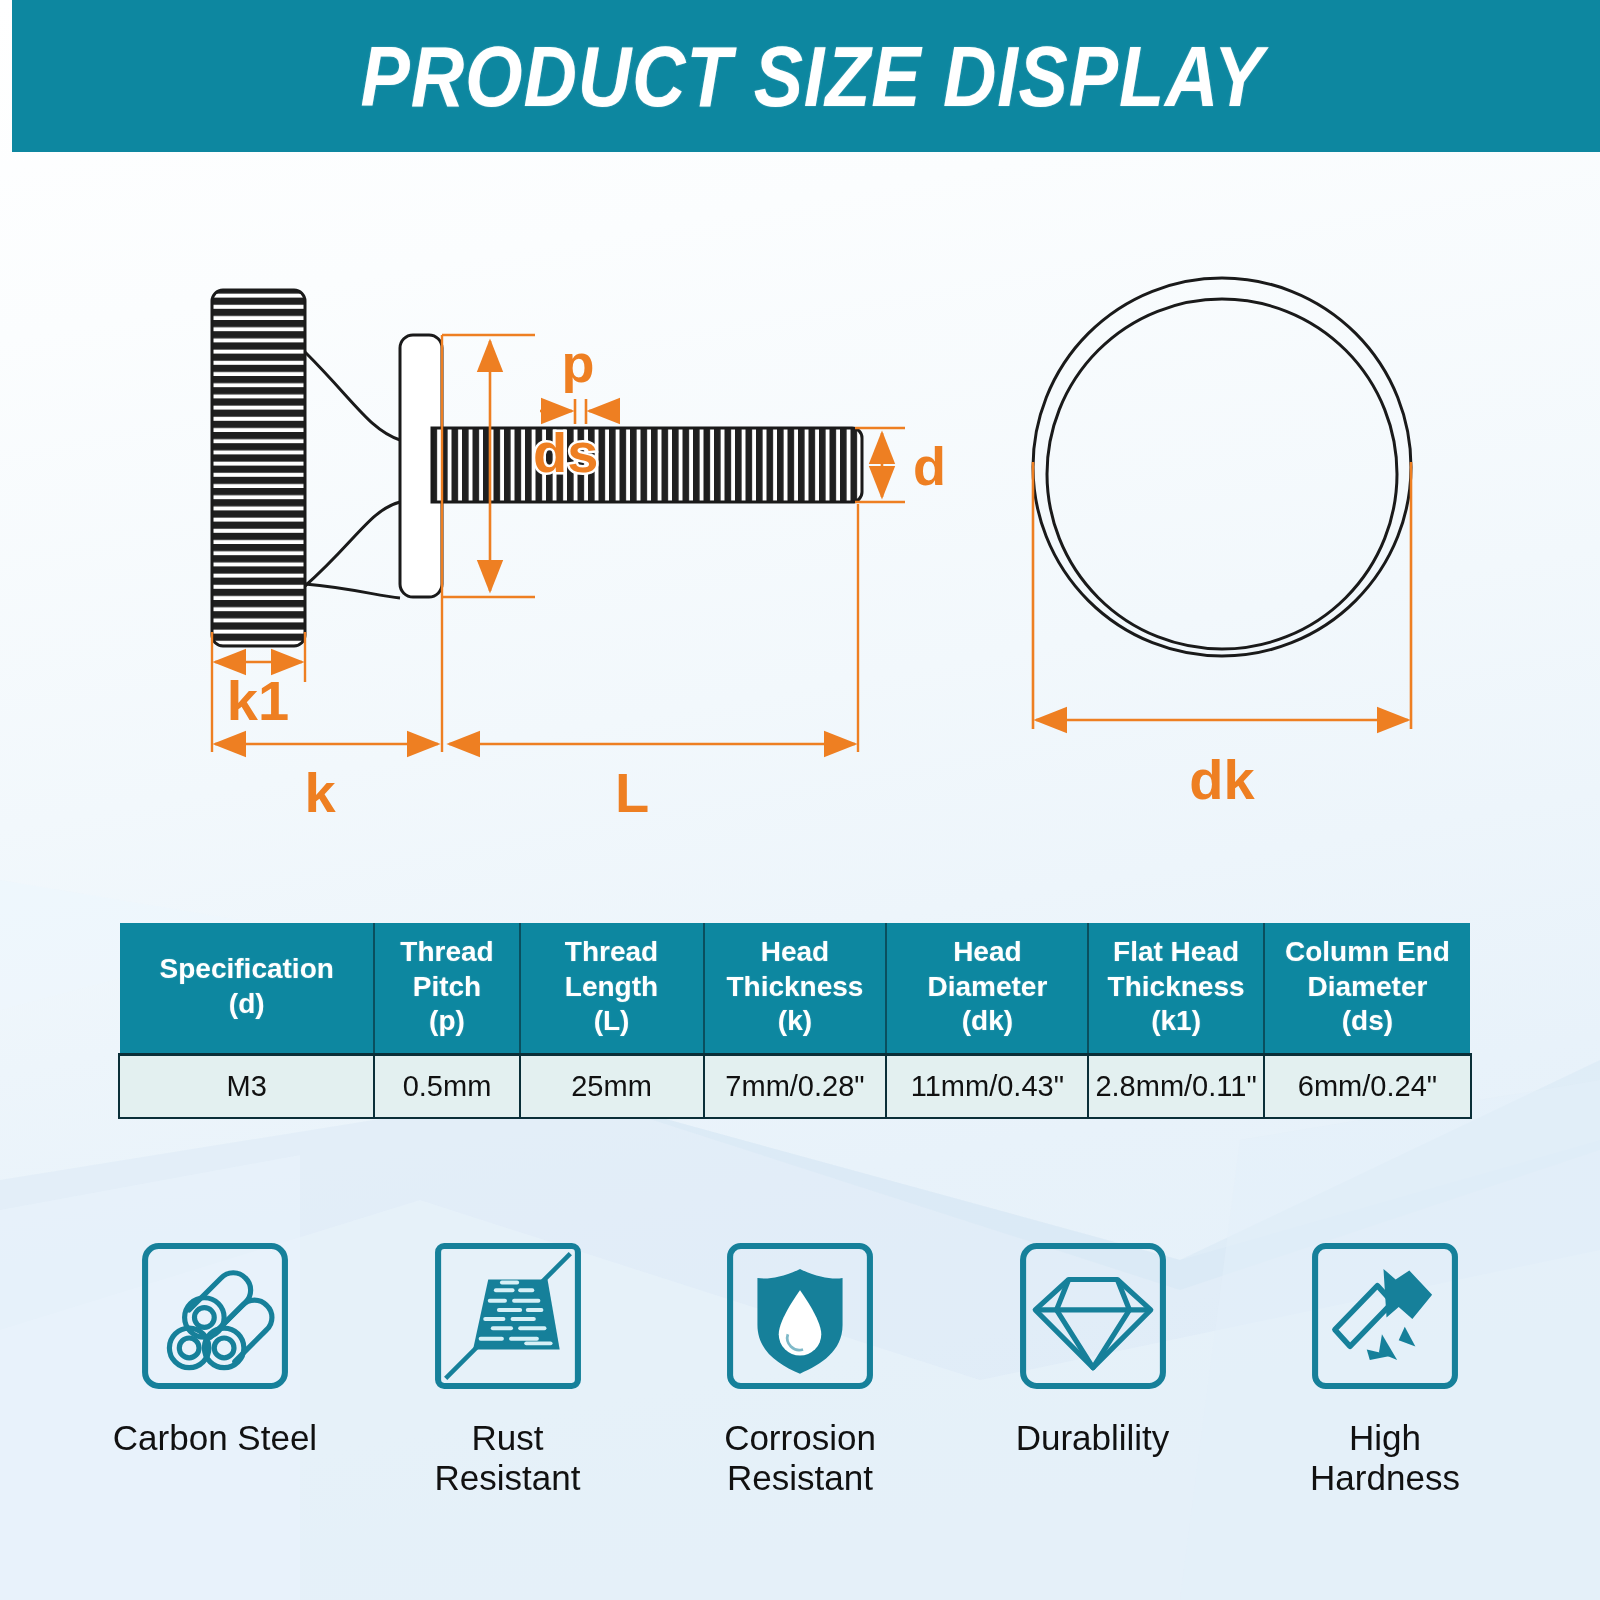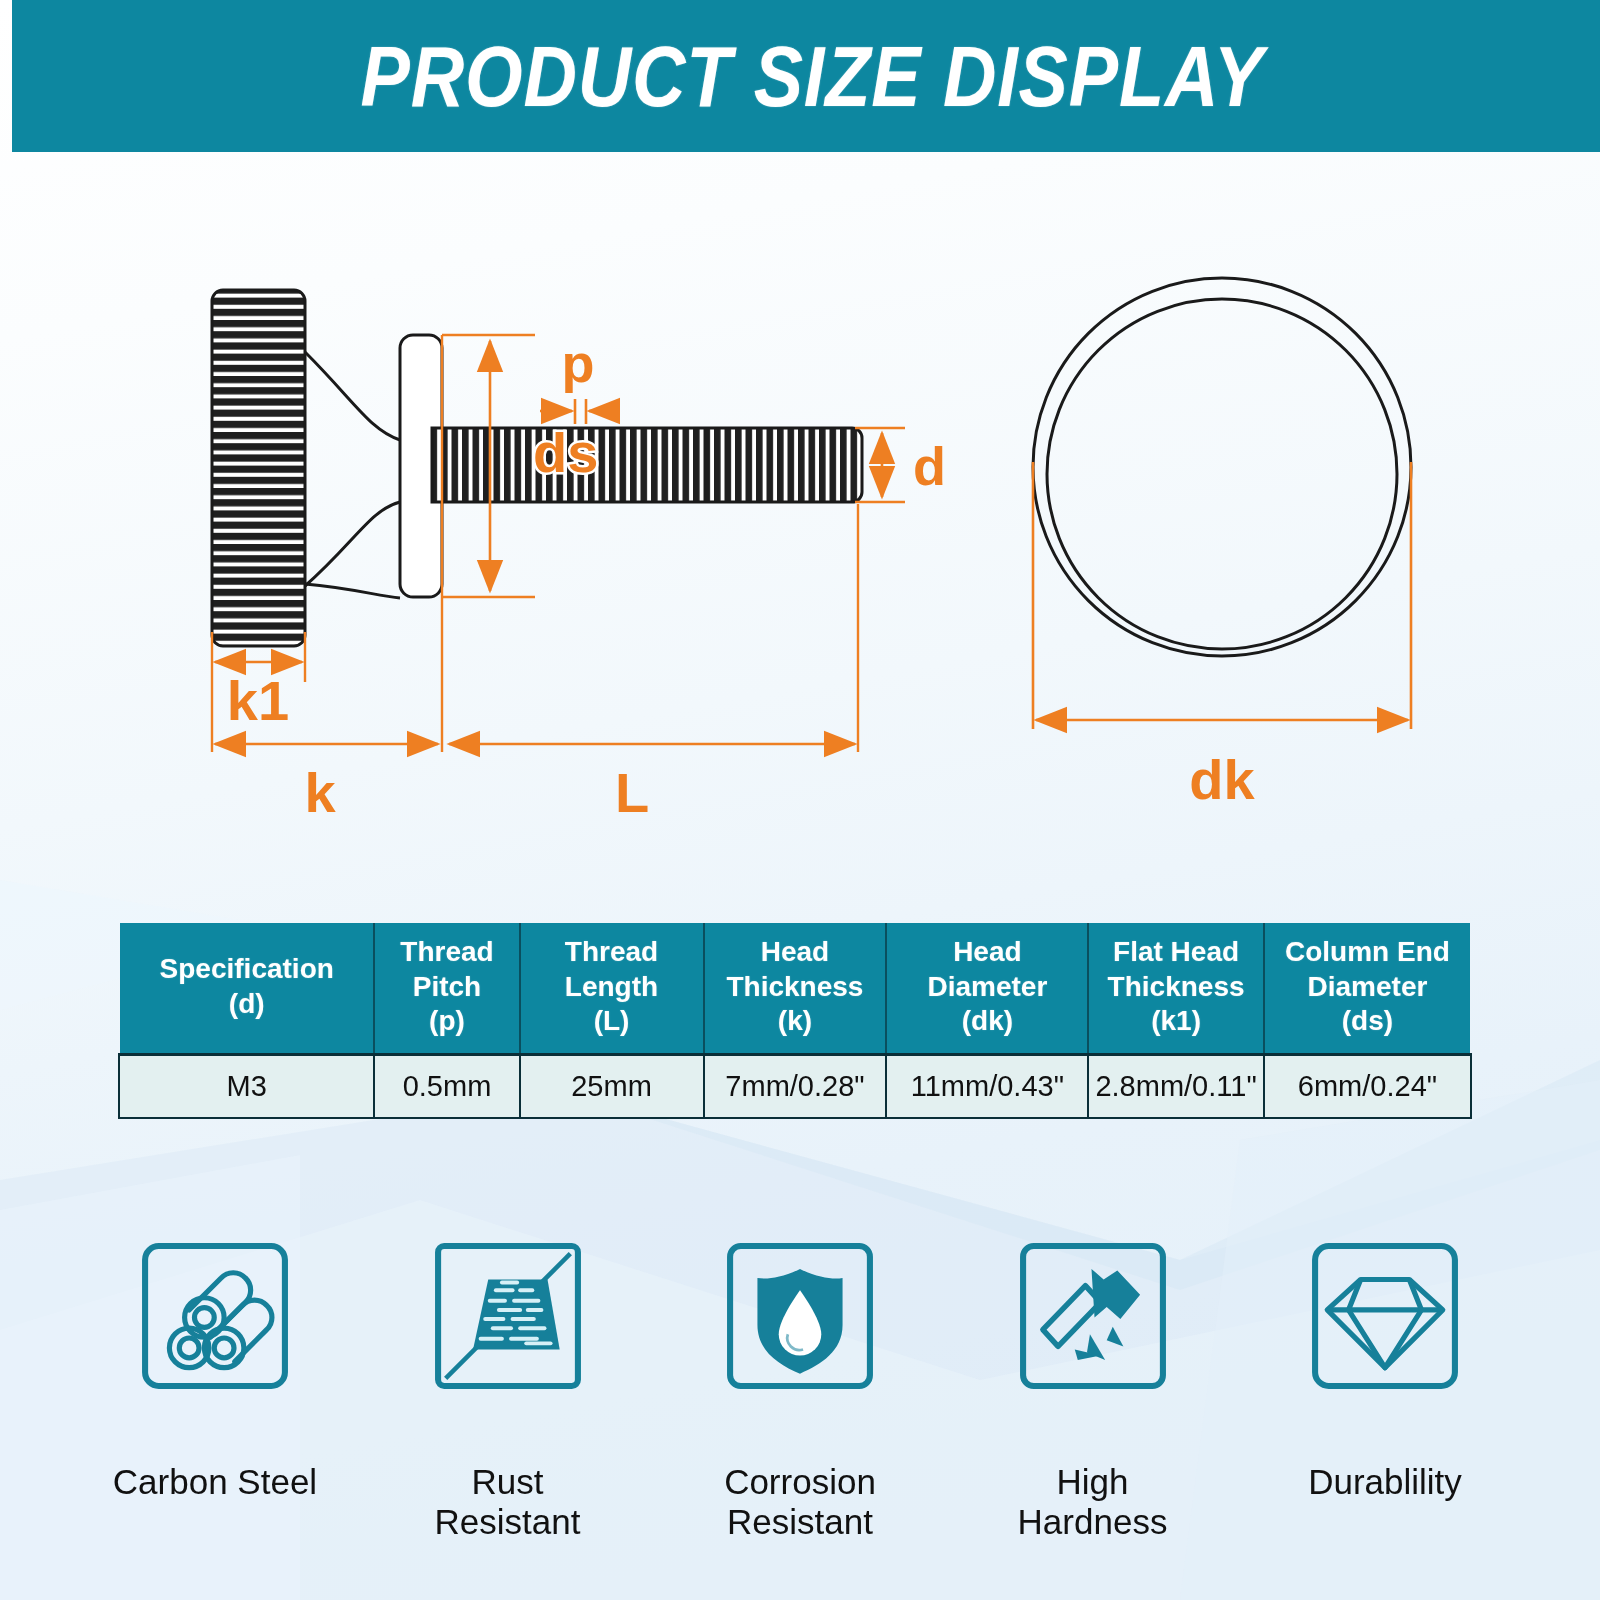--- a/index.html
+++ b/index.html
@@ -103,21 +103,20 @@
     width: 1440px;
     display: flex;
     align-items: flex-start;
     justify-content: space-between;
   }
   .feature {
     width: 270px;
     display: flex;
     flex-direction: column;
     align-items: center;
-    gap: 44px;
   }
   .feature-icon-box {
     width: 152px;
     height: 152px;
   }
   .feature-label {
     margin-top: 26px;
     font-size: 35px;
     color: #111111;
     text-align: center;
@@ -333,39 +332,39 @@
         <path d="M50 19 C 62 25, 72 26, 78 25 L78 56 C 78 73, 64 82, 50 88 C 36 82, 22 73, 22 56 L22 25 C 28 26, 38 25, 50 19 Z" fill="#16809a"></path>
         <path d="M50 33 C 50 33, 64 52, 64 62 a14 14 0 0 1 -28 0 C 36 52, 50 33, 50 33 Z" fill="#ffffff"></path>
         <path d="M42 62 a8 8 0 0 0 10 10" fill="none" stroke="#16809a" stroke-width="1.8" opacity=".55"></path>
       </svg>
       <div class="feature-label">Corrosion
 Resistant</div>
     </div>
 
     <div class="feature">
       <svg class="feature-icon-box" viewBox="0 0 100 100">
-        <rect x="4" y="4" width="92" height="92" rx="7" ry="7" fill="none" stroke="#16809a" stroke-width="4"></rect>
-        <path d="M49 19 L57 26 L66 20 L81 36 L68 52 L59 44 L51 51 Z" fill="#16809a"></path>
-        <path d="M45 30 L55 41 L27 70 L17 59 Z" fill="none" stroke="#16809a" stroke-width="3.6" stroke-linejoin="round"></path>
-        <path d="M63 57 L70 70 L59 66 Z" fill="#16809a"></path>
-        <path d="M38 72 L55 76 L40 79 Z" fill="#16809a"></path>
-        <path d="M48 62 L58 79 L46 74 Z" fill="#16809a"></path>
-      </svg>
-      <div class="feature-label">High
-Hardness</div>
-    </div>
-
-    <div class="feature">
-      <svg class="feature-icon-box" viewBox="0 0 100 100">
         <rect x="4" y="4" width="92" height="92" rx="9" ry="9" fill="none" stroke="#16809a" stroke-width="4"></rect>
         <g fill="none" stroke="#16809a" stroke-width="3.4" stroke-linejoin="round">
           <path d="M34 26 L66 26 L88 46 L50 84 L12 46 Z"></path>
           <line x1="12" y1="46" x2="88" y2="46"></line>
           <path d="M34 26 L26 46 L50 84 L74 46 L66 26"></path>
           <line x1="50" y1="84" x2="50" y2="26" stroke-width="0"></line>
         </g>
       </svg>
       <div class="feature-label">Durablility</div>
     </div>
 
+    <div class="feature">
+      <svg class="feature-icon-box" viewBox="0 0 100 100">
+        <rect x="4" y="4" width="92" height="92" rx="7" ry="7" fill="none" stroke="#16809a" stroke-width="4"></rect>
+        <path d="M49 19 L57 26 L66 20 L81 36 L68 52 L59 44 L51 51 Z" fill="#16809a"></path>
+        <path d="M45 30 L55 41 L27 70 L17 59 Z" fill="none" stroke="#16809a" stroke-width="3.6" stroke-linejoin="round"></path>
+        <path d="M63 57 L70 70 L59 66 Z" fill="#16809a"></path>
+        <path d="M38 72 L55 76 L40 79 Z" fill="#16809a"></path>
+        <path d="M48 62 L58 79 L46 74 Z" fill="#16809a"></path>
+      </svg>
+      <div class="feature-label">High
+Hardness</div>
+    </div>
+
   </div>
 
 </div>
 
 </body></html>

